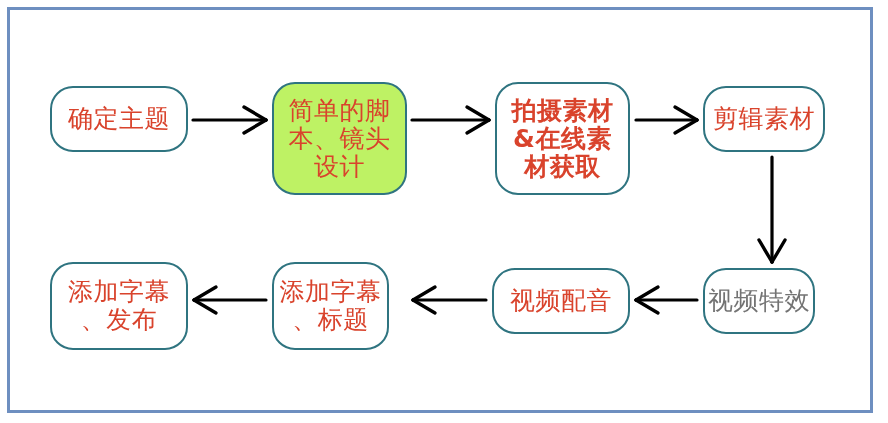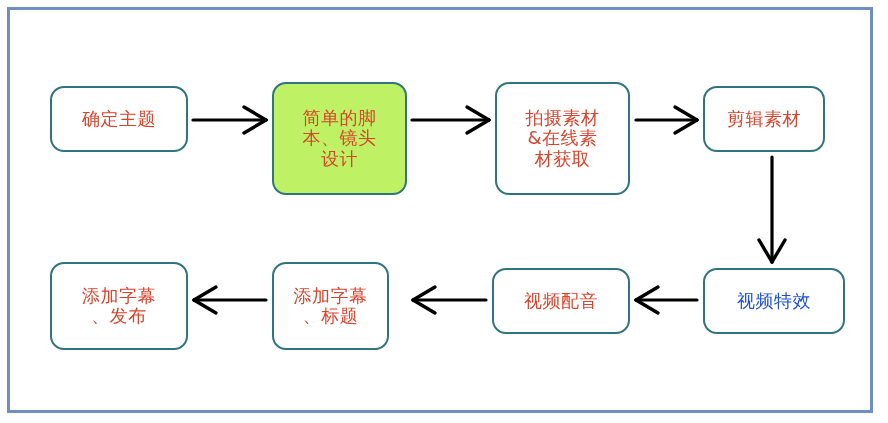--- a/index.html
+++ b/index.html
@@ -27,28 +27,28 @@
     width: 866px;
     height: 406px;
     border: 3px solid #6e8fc0;
     box-sizing: border-box;
     background: #ffffff;
   }
   .node {
     position: absolute;
     box-sizing: border-box;
     border: 2.5px solid #2f7480;
-    border-radius: 14px;
+    border-radius: 23px;
     background: #ffffff;
     display: flex;
     align-items: center;
     justify-content: center;
     text-align: center;
     color: #d9432c;
-    font-size: 18px;
+    font-size: 25px;
     line-height: 1.12;
     letter-spacing: 0.5px;
     white-space: pre-line;
     font-family: "DejaVu Sans", "Liberation Sans", sans-serif;
   }
   
   #arrows {
     position: absolute;
     left: 0;
     top: 0;
@@ -100,25 +100,25 @@
         <line x1="216" y1="287" x2="194" y2="300" stroke="#000000" stroke-width="3.4" stroke-linecap="round"></line>
         <line x1="216" y1="313" x2="194" y2="300" stroke="#000000" stroke-width="3.4" stroke-linecap="round"></line>
       </g>
     </svg>
 
   <div id="nodes-layer">
       <div class="node" style="left: 50px; top: 86px; width: 138px; height: 66px; border-color: rgb(47, 116, 128); color: rgb(217, 67, 44); background: rgb(255, 255, 255);">确定主题</div>
       <div class="node" style="left: 272px; top: 82px; width: 135px; height: 113px; border-color: rgb(47, 116, 128); color: rgb(217, 67, 44); background: #bef264;">简单的脚
 本、镜头
 设计</div>
-      <div class="node" style="left: 495px; top: 82px; width: 135px; height: 113px; border-color: rgb(47, 116, 128); color: rgb(217, 67, 44); background: rgb(255, 255, 255);">拍摄素材
+      <div class="node" style="left: 495px; top: 82px; width: 135px; height: 113px; border-color: rgb(47, 116, 128); color: rgb(217, 67, 44); background: rgb(255, 255, 255); font-weight: bold;">拍摄素材
 &amp;在线素
 材获取</div>
       <div class="node" style="left: 703px; top: 86px; width: 122px; height: 66px; border-color: rgb(47, 116, 128); color: rgb(217, 67, 44); background: rgb(255, 255, 255);">剪辑素材</div>
-      <div class="node" style="left: 703px; top: 268px; width: 142px; height: 66px; border-color: rgb(47, 116, 128); color: #1d4ed8; background: rgb(255, 255, 255);">视频特效</div>
+      <div class="node" style="left: 703px; top: 268px; width: 112px; height: 66px; border-color: rgb(47, 116, 128); color: #737373; background: rgb(255, 255, 255);">视频特效</div>
       <div class="node" style="left: 492px; top: 268px; width: 138px; height: 66px; border-color: rgb(47, 116, 128); color: rgb(217, 67, 44); background: rgb(255, 255, 255); text-align: right;">视频配音</div>
       <div class="node" style="left: 272px; top: 262px; width: 117px; height: 88px; border-color: rgb(47, 116, 128); color: rgb(217, 67, 44); background: rgb(255, 255, 255);">添加字幕
 、标题</div>
       <div class="node" style="left: 50px; top: 262px; width: 138px; height: 88px; border-color: rgb(47, 116, 128); color: rgb(217, 67, 44); background: rgb(255, 255, 255);">添加字幕
 、发布</div>
     </div>
 
 </div>
 
 </body></html>

